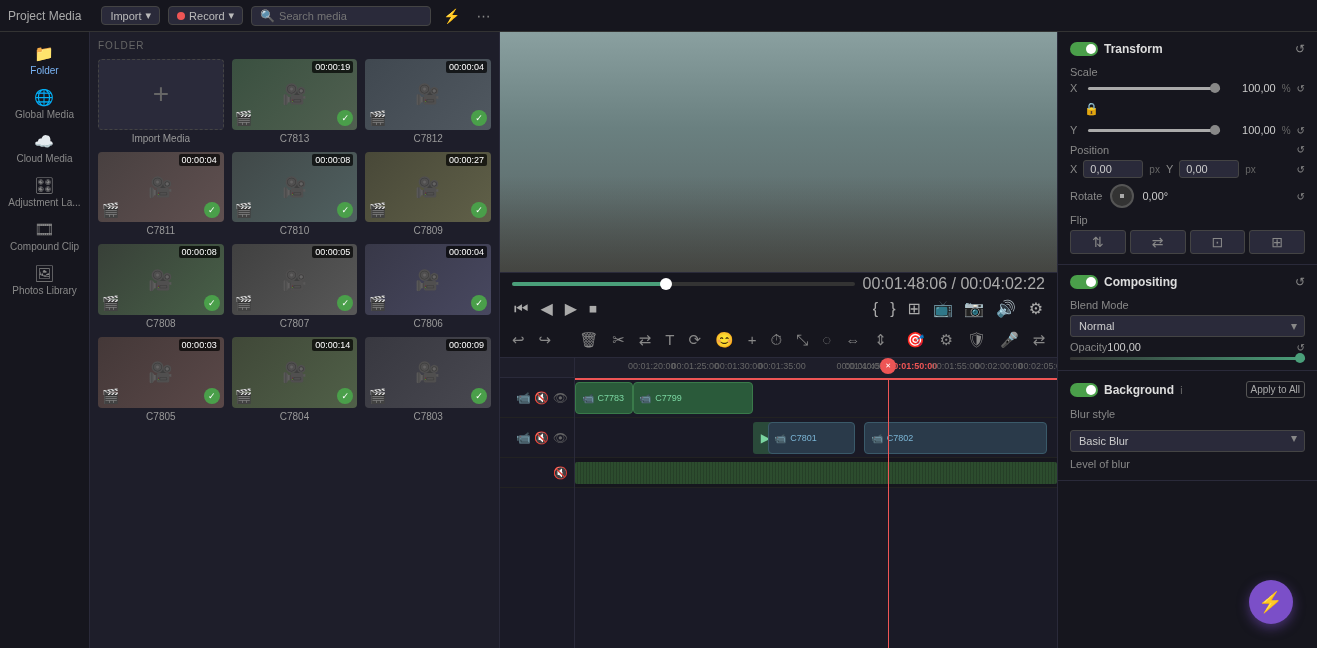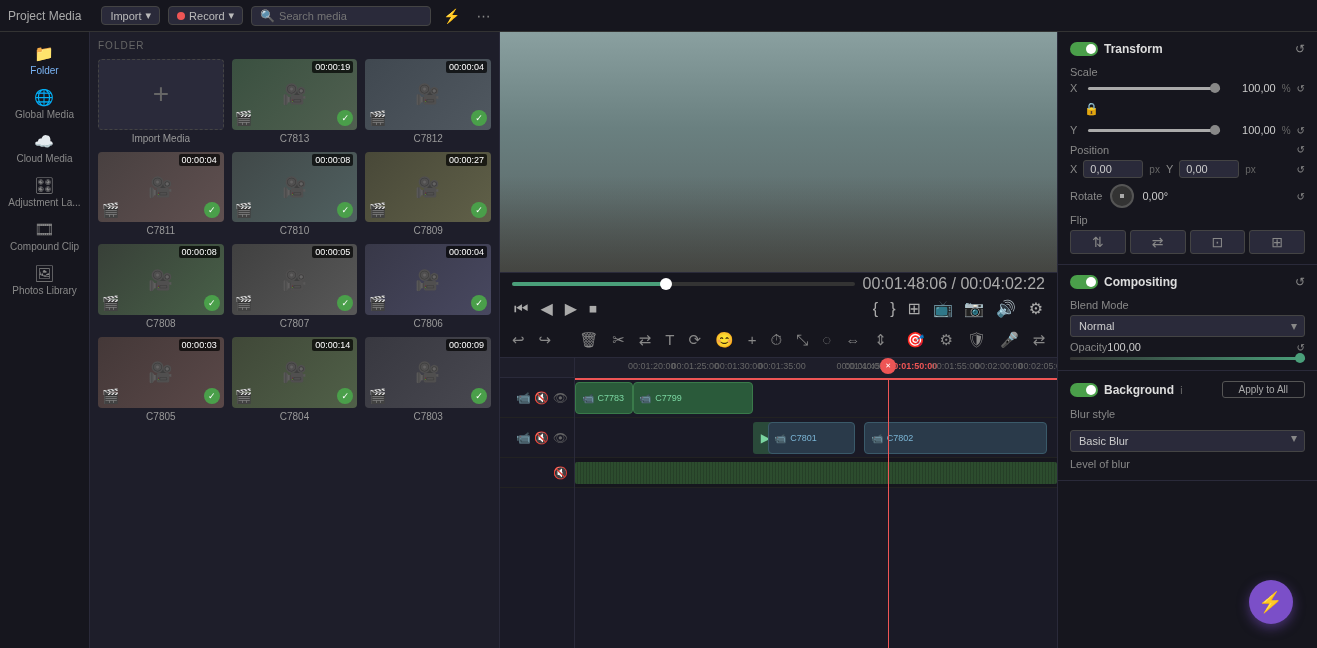--- a/index.html
+++ b/index.html
@@ -78,21 +78,21 @@
     
     .flip-btns { display: flex; gap: 4px; }
     .flip-btn { flex: 1; background: #2a2a3a; border: 1px solid #444; border-radius: 3px; padding: 3px; text-align: center; cursor: pointer; color: #888; font-size: 14px; }
     
     .blend-select { width: 100%; background: #2a2a3a; border: 1px solid #444; border-radius: 3px; padding: 4px 8px; color: #ccc; font-size: 11px; cursor: pointer; appearance: none; }
     .select-wrapper { position: relative; }
     .select-wrapper::after { content: '▾'; position: absolute; right: 8px; top: 50%; transform: translateY(-50%); color: #888; pointer-events: none; }
     .opacity-slider { flex: 1; height: 3px; background: #333; border-radius: 2px; position: relative; cursor: pointer; }
     .opacity-fill { height: 100%; background: linear-gradient(to right, #333, #4a9f7a); border-radius: 2px; width: 100%; }
     .opacity-thumb { position: absolute; right: 0; top: -4px; width: 10px; height: 10px; background: #4a9f7a; border-radius: 50%; }
-    .apply-btn { margin-left: auto; background: none; border: 1px solid #555; border-radius: 3px; padding: 2px 16px; color: #aaa; font-size: 10px; cursor: pointer; }
+    .apply-btn { margin-left: auto; background: none; border: 1px solid #555; border-radius: 3px; padding: 2px 4px; color: #aaa; font-size: 10px; cursor: pointer; }
     .type-select { width: 100%; background: #2a2a3a; border: 1px solid #444; border-radius: 3px; padding: 4px 8px; color: #ccc; font-size: 11px; cursor: pointer; appearance: none; margin-top: 6px; }
     .blur-style-select { width: 100%; background: #2a2a3a; border: 1px solid #444; border-radius: 3px; padding: 4px 8px; color: #ccc; font-size: 11px; cursor: pointer; appearance: none; margin-top: 6px; }
     
     .toolbar { height: 36px; background: #16161e; border-bottom: 1px solid #2a2a3a; display: flex; align-items: center; gap: 6px; padding: 0 8px; flex-shrink: 0; }
     .tool-btn { background: none; border: none; color: #888; cursor: pointer; font-size: 15px; padding: 3px 4px; border-radius: 3px; }
     .tool-divider { width: 1px; height: 20px; background: #333; margin: 0 4px; }
     .tool-spacer { flex: 1; }
     
     .timeline-wrapper { display: flex; flex: 1; overflow: hidden; }
     .timeline-labels { width: 75px; background: #1a1a26; border-right: 1px solid #2a2a3a; display: flex; flex-direction: column; flex-shrink: 0; }

